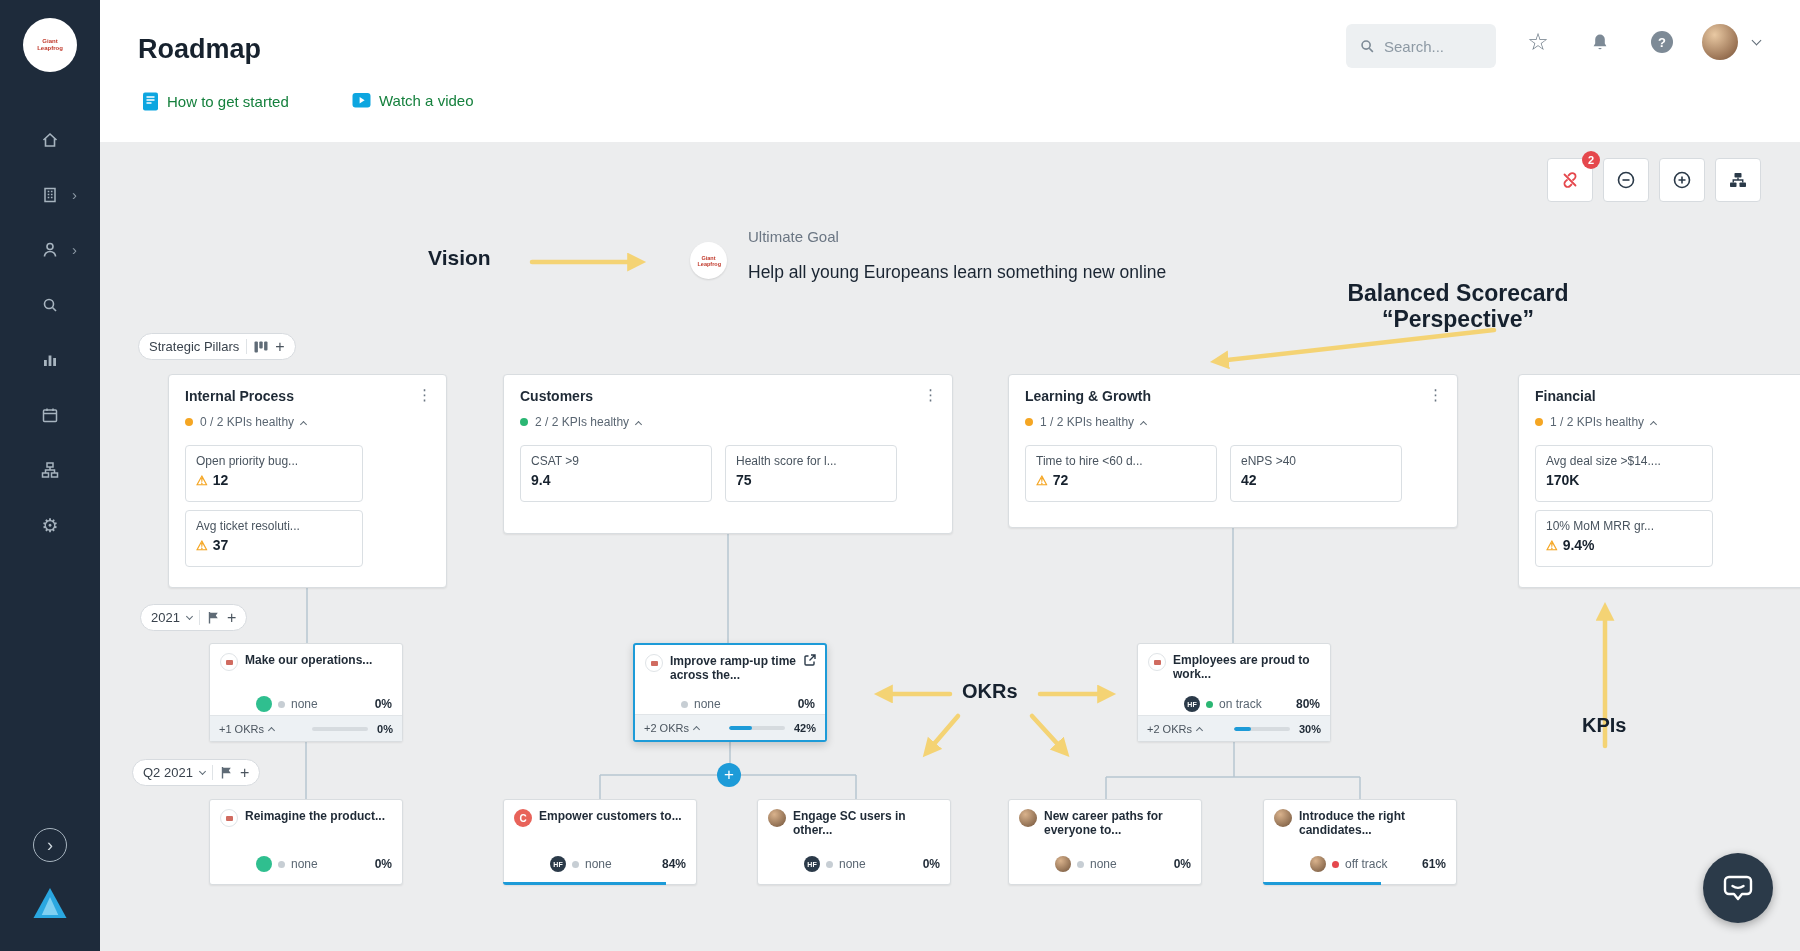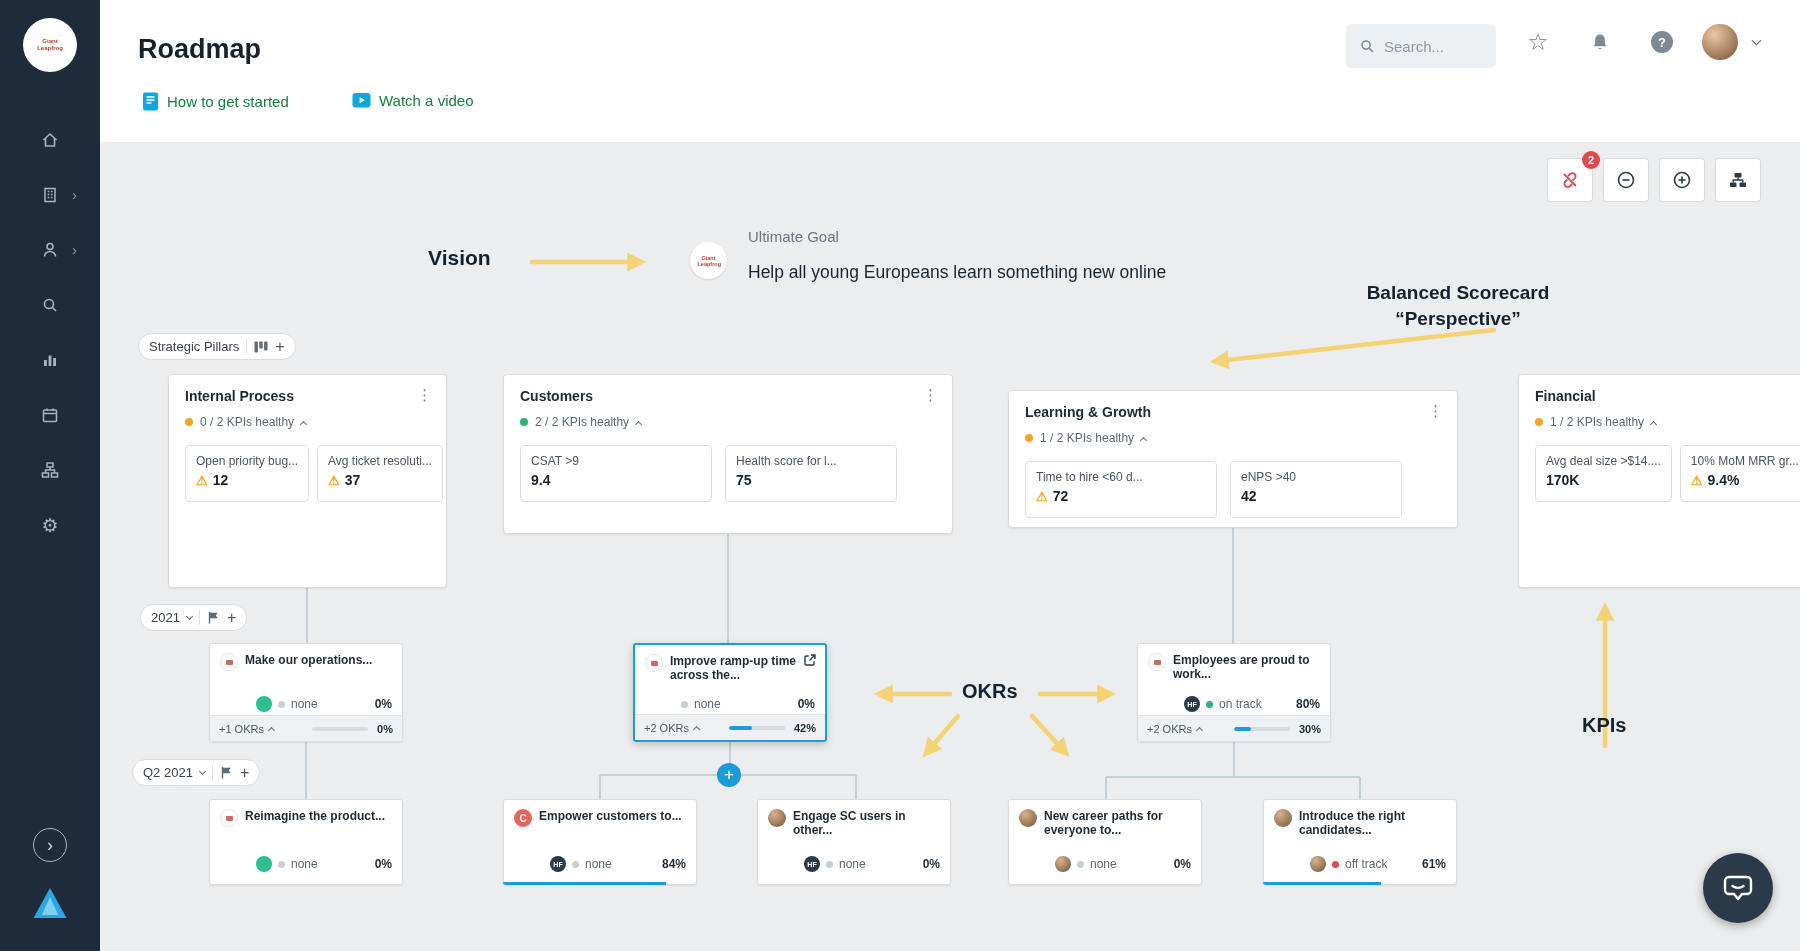--- a/index.html
+++ b/index.html
@@ -62,21 +62,21 @@
   .pill-sep { width:1px; height:15px; background:#dfe3e6; }
   .pill-plus { font-size:16px; color:#4a545e; font-weight:500; cursor:pointer; }
 
   
   .pillar-card { position:absolute; background:#fff; border:1px solid #d9dde0; border-radius:4px; box-shadow:0 1px 2px rgba(0,0,0,.07); z-index:5; }
   .pc-head { position:absolute; top:13px; left:16px; right:10px; display:flex; align-items:flex-start; }
   .pc-title { font-size:14px; font-weight:600; color:#1f2a36; flex:1; }
   .kebab { color:#6a7682; font-size:15px; line-height:14px; cursor:pointer; padding:0 4px; }
   .pc-health { position:absolute; top:40px; left:16px; display:flex; align-items:center; gap:7px; font-size:12px; color:#5a6672; cursor:pointer; }
   .pc-kpis { position:absolute; top:70px; left:16px; right:16px; display:flex; gap:13px; }
-  .pc-kpis.stack { flex-direction:row; gap:8px; }
+  .pc-kpis.stack { flex-direction:column; gap:8px; }
   .kpi-box { background:#fff; border:1px solid #dadfe3; border-radius:4px; padding:8px 10px; height:57px; cursor:pointer; }
   .kpi-name { font-size:12px; color:#49545f; white-space:nowrap; overflow:hidden; }
   .kpi-val { margin-top:4px; display:flex; align-items:center; gap:5px; font-size:14px; font-weight:bold; color:#17222e; }
   .warn { color:#f5a623; font-size:13px; line-height:13px; }
 
   
   .okr-card { position:absolute; width:194px; background:#fff; border:1px solid #d9dde0; border-radius:3px;
     box-shadow:0 1px 2px rgba(0,0,0,.07); z-index:5; cursor:pointer; }
   .okr-card.mid { height:99px; }
   .okr-card.btm { height:86px; }
@@ -318,21 +318,21 @@
       </svg>
   </div>
 
   <div class="annot" style="left:428px; top:246px; font-size:21px;">Vision</div>
   <div class="goal-logo">
       <span>Giant Leapfrog</span>
     </div>
   <div class="abs" style="left:748px; top:228px; font-size:15px; color:#6b7683; z-index:4;">Ultimate Goal</div>
   <div class="abs" style="left:748px; top:262px; font-size:17.5px; font-weight:500; color:#1a2532; z-index:4;">Help all young Europeans learn something new online</div>
 
-  <div class="annot" style="left:1326px; top:280px; width:264px; text-align:center; font-size:19px; line-height:26px;">
+  <div class="annot" style="left:1326px; top:280px; width:264px; text-align:center; font-size:23px; line-height:26px;">
     <div>Balanced Scorecard</div>
     <div>“Perspective”</div>
   </div>
   <div class="annot" style="left:962px; top:680px; font-size:20px;">OKRs</div>
   <div class="annot" style="left:1582px; top:714px; font-size:20px;">KPIs</div>
 
   <div class="pill" style="left:138px; top:333px;">
     <span>Strategic Pillars</span>
     <span class="pill-sep"></span>
     <svg width="14" height="12" viewBox="0 0 14 12">
@@ -414,21 +414,21 @@
       </div>
       <div class="kpi-box" style="width:172px">
         <div class="kpi-name">Health score for l...</div>
         <div class="kpi-val">
             <span>75</span>
           </div>
       </div>
     </div>
   </section>
 
-  <section class="pillar-card" style="left:1008px; top:374px; width:450px; height:138px;margin-top:16px;">
+  <section class="pillar-card" style="left:1008px; top:374px; width:450px; height:154px;">
     <div class="pc-head">
         <span class="pc-title">Learning &amp; Growth</span>
         <span class="kebab">⋮</span>
       </div>
     <div class="pc-health">
         <span class="dot orange"></span>
         <span>1 / 2 KPIs healthy</span>
         <span class="chev up sm"></span>
       </div>
     <div class="pc-kpis">

